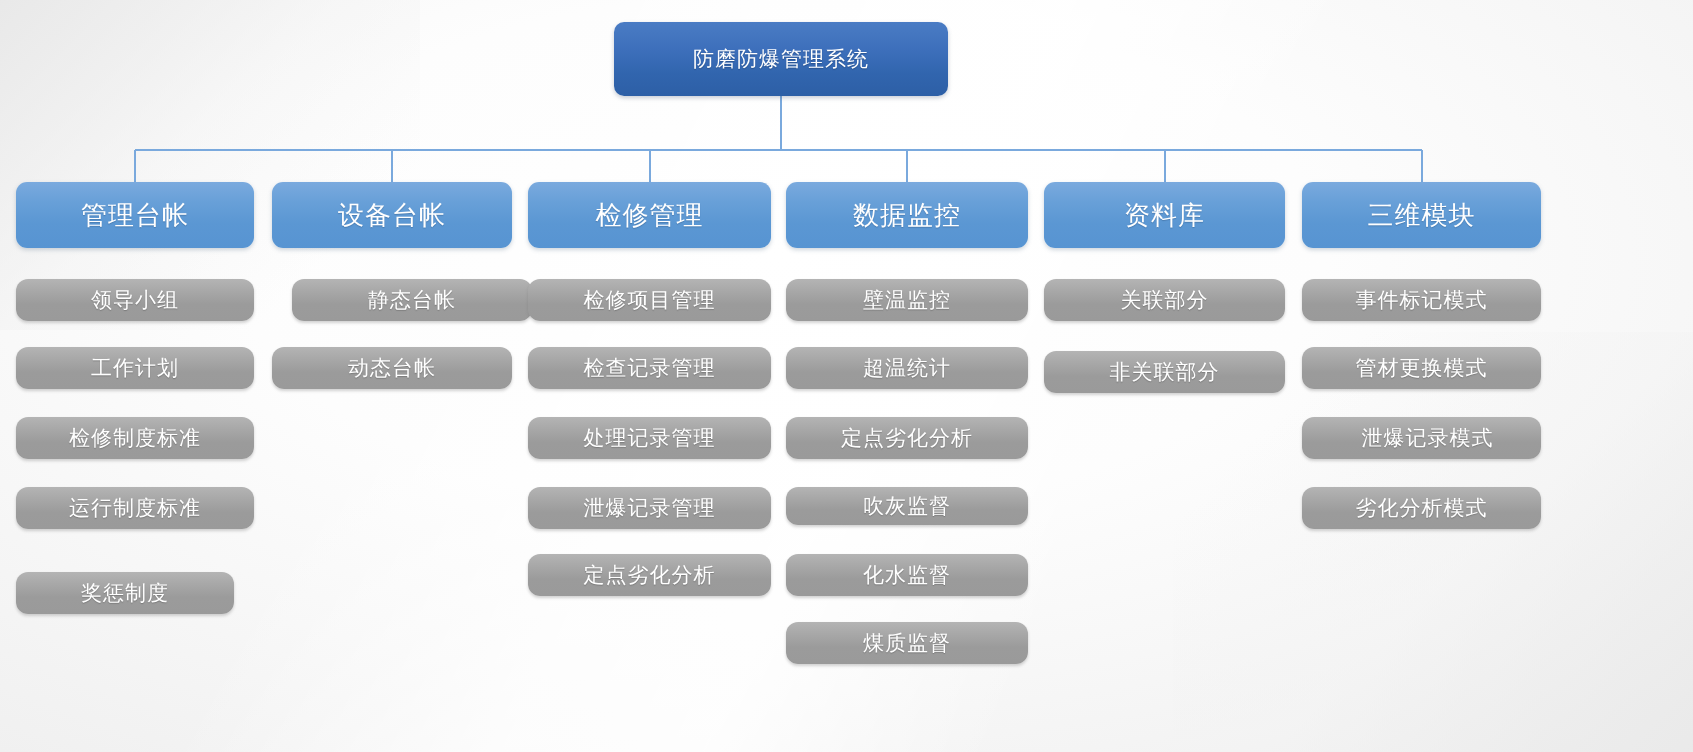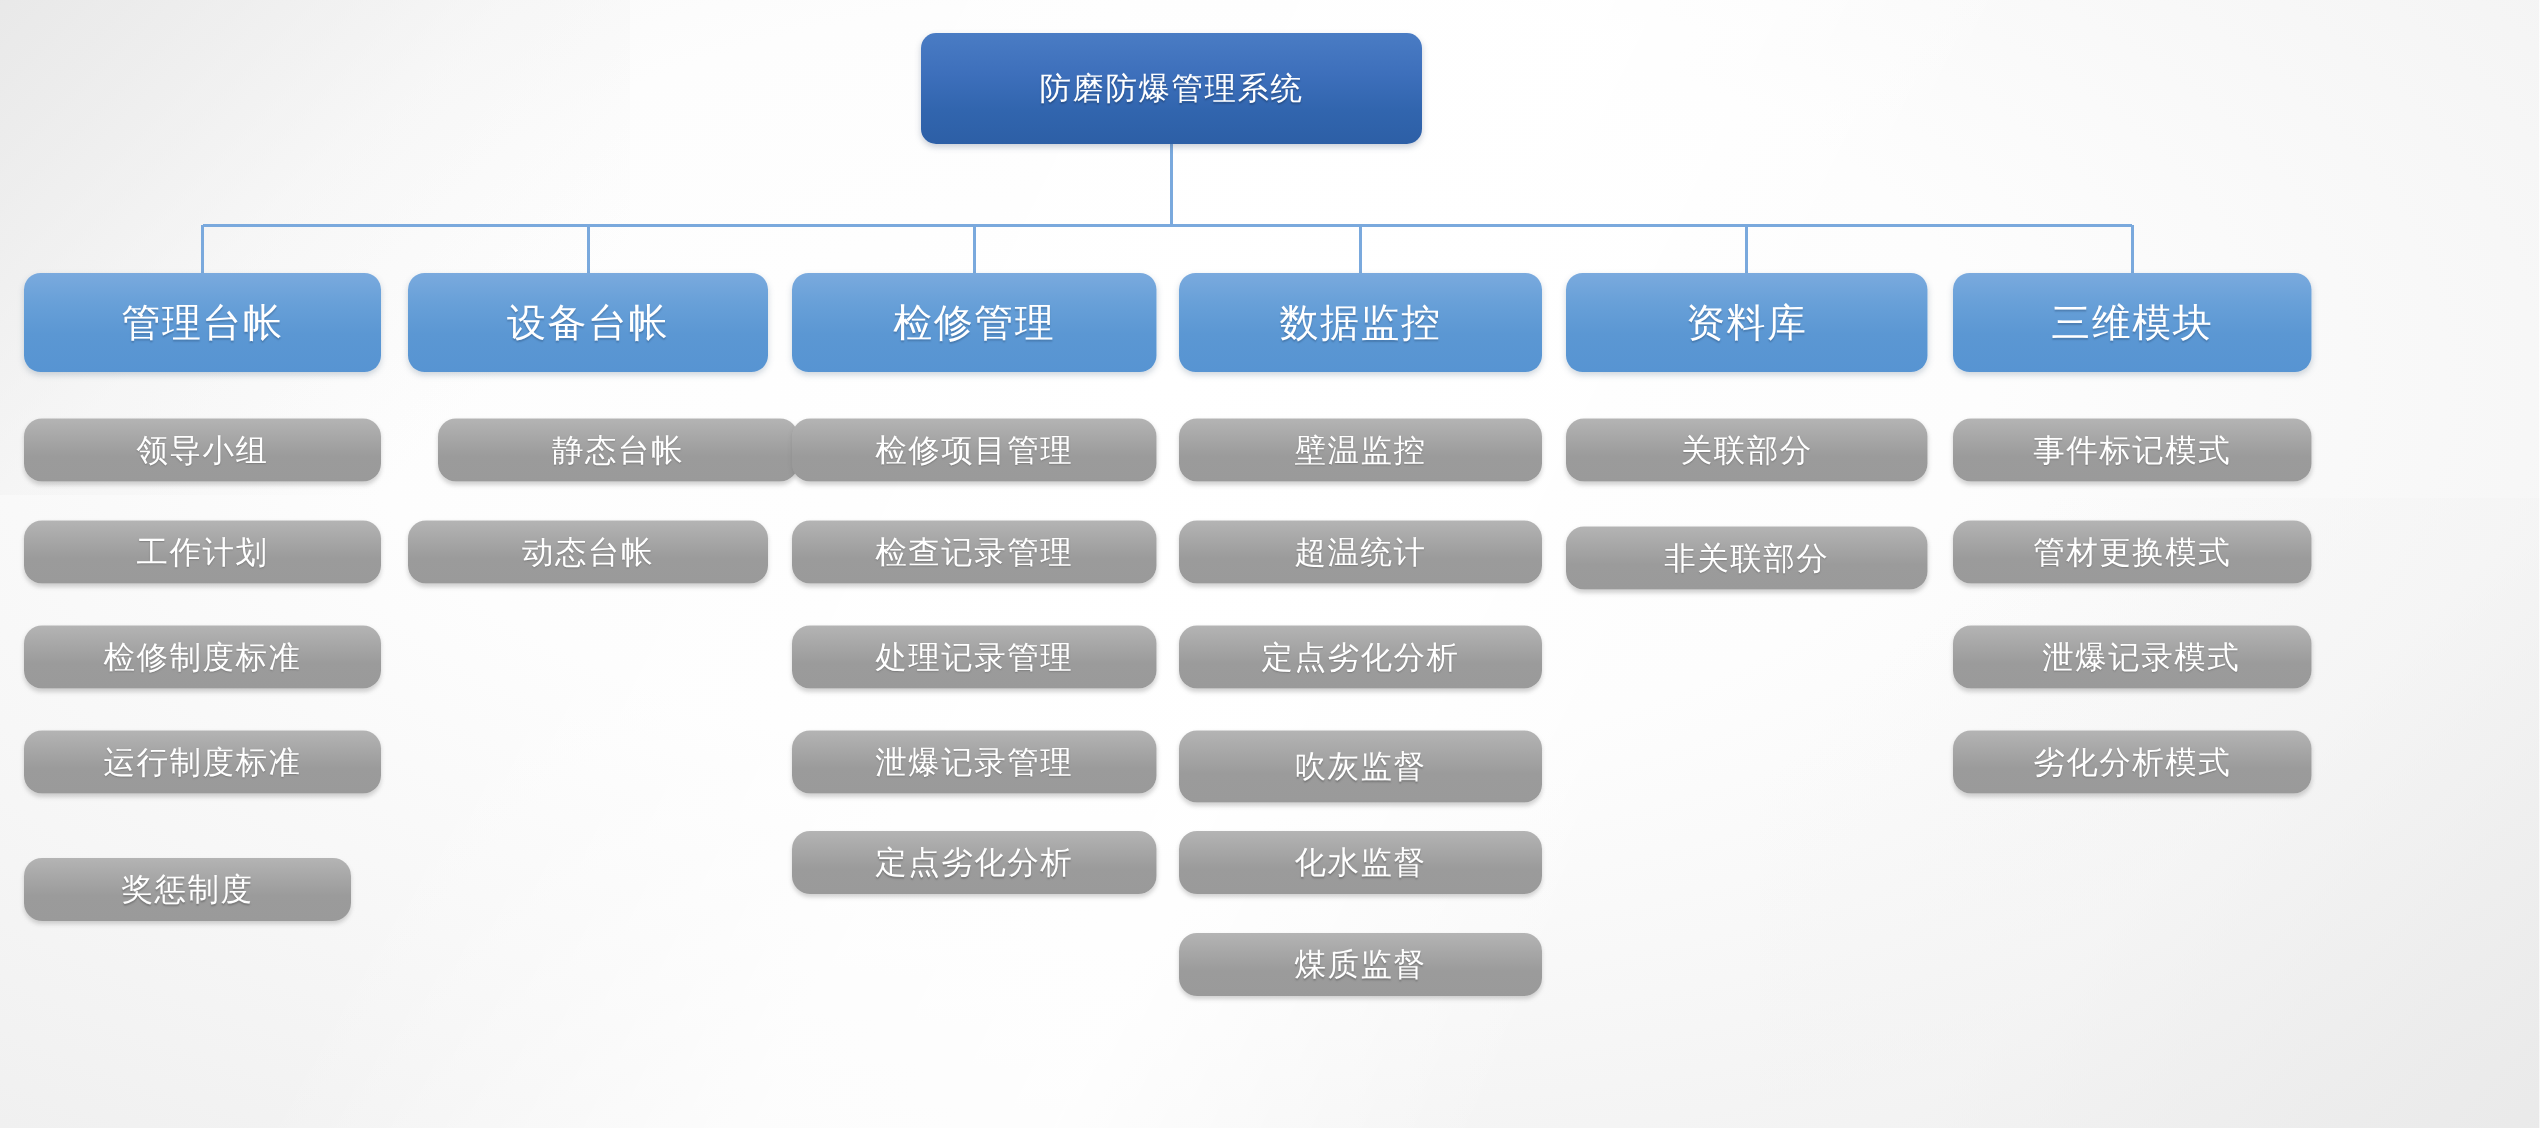--- a/index.html
+++ b/index.html
@@ -173,21 +173,21 @@
       </div>
       <div class="node node-leaf" style="left: 786px; top: 279px; width: 242px; height: 42px;">
         <span>壁温监控</span>
       </div>
       <div class="node node-leaf" style="left: 786px; top: 347px; width: 242px; height: 42px;">
         <span>超温统计</span>
       </div>
       <div class="node node-leaf" style="left: 786px; top: 417px; width: 242px; height: 42px;">
         <span>定点劣化分析</span>
       </div>
-      <div class="node node-leaf" style="left: 786px; top: 487px; width: 242px; height: 48px;">
+      <div class="node node-leaf" style="left: 786px; top: 487px; width: 242px; height: 38px;">
         <span>吹灰监督</span>
       </div>
       <div class="node node-leaf" style="left: 786px; top: 554px; width: 242px; height: 42px;">
         <span>化水监督</span>
       </div>
       <div class="node node-leaf" style="left: 786px; top: 622px; width: 242px; height: 42px;">
         <span>煤质监督</span>
       </div>
       <div class="node node-cat" style="left: 1044px; top: 182px; width: 241px; height: 66px;">
         <span>资料库</span>

